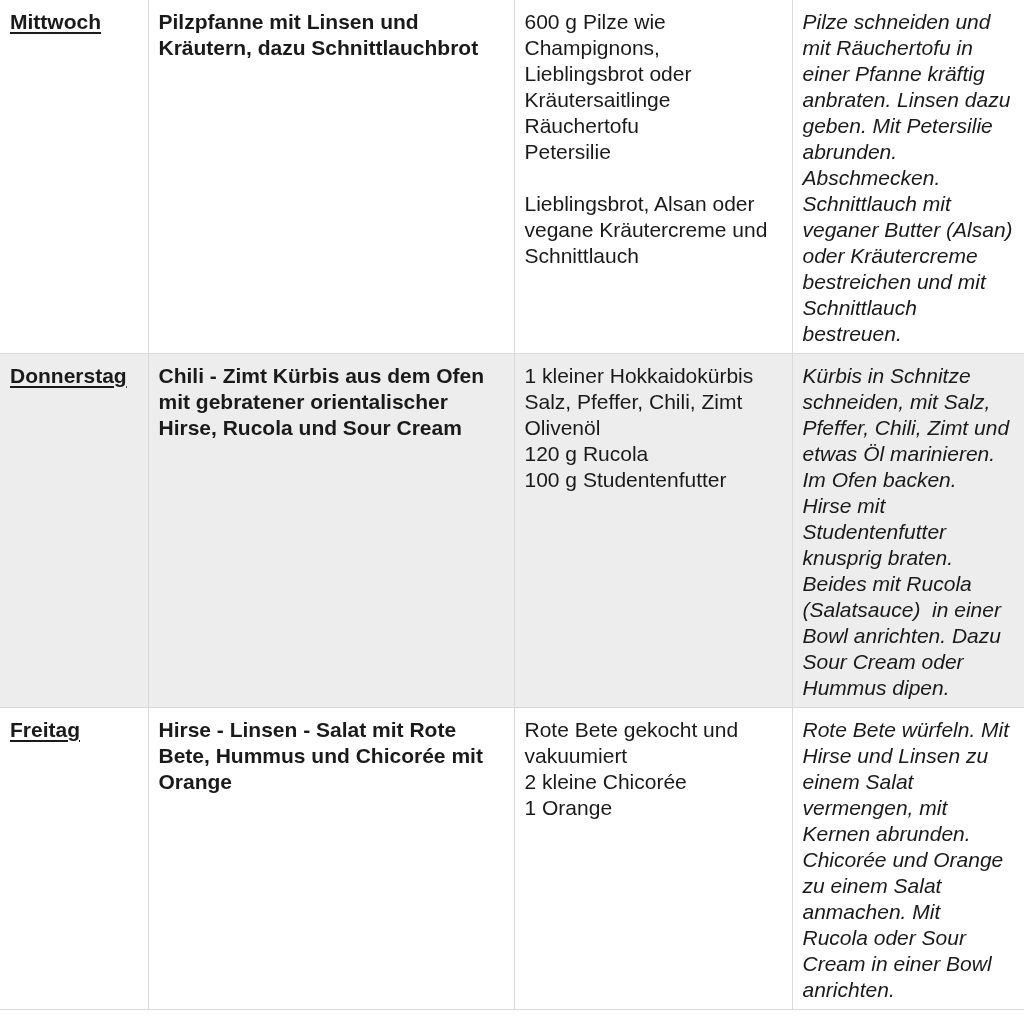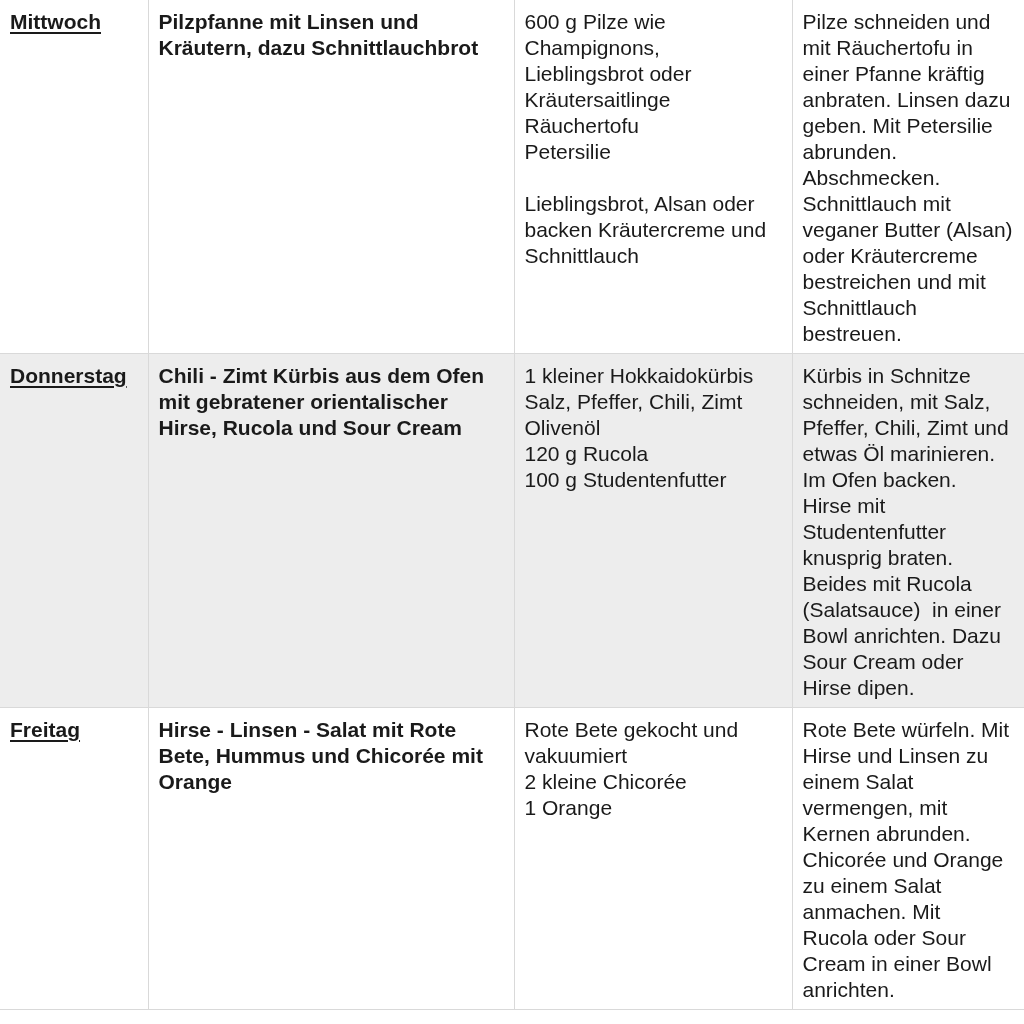--- a/index.html
+++ b/index.html
@@ -31,21 +31,21 @@
   td {
     border: 1px solid #d9d9d9;
     vertical-align: top;
     padding: 9px 10px 6px 10px;
     font-size: 21px;
     line-height: 26px;
     overflow: hidden;
   }
   tr:first-child td { border-top: none; }
   td:first-child    { border-left: none; }
-  td:last-child     { border-right: none; }
+  td:last-child     { border-right: none; font-style: italic; }
   tr.alt td { background: #ededed; }
   tr.r0 { height: 349px; }
   tr.r1 { height: 350px; margin-left: 21px; }
   tr.r2 { height: 294px; }
   .day {
     font-weight: bold;
     text-decoration: underline;
     text-decoration-thickness: 2px;
     text-underline-offset: 3px;
   }
@@ -76,21 +76,21 @@
     </td>
     <td>
             <div class="line">600 g Pilze wie</div>
             <div class="line">Champignons,</div>
             <div class="line">Lieblingsbrot oder</div>
             <div class="line">Kräutersaitlinge</div>
             <div class="line">Räuchertofu</div>
             <div class="line">Petersilie</div>
             <div class="line"></div>
             <div class="line">Lieblingsbrot, Alsan oder</div>
-            <div class="line">backen Kräutercreme und</div>
+            <div class="line">vegane Kräutercreme und</div>
             <div class="line">Schnittlauch</div>
           </td>
     <td>
             <div class="line">Pilze schneiden und</div>
             <div class="line">mit Räuchertofu in</div>
             <div class="line">einer Pfanne kräftig</div>
             <div class="line">anbraten. Linsen dazu</div>
             <div class="line">geben. Mit Petersilie</div>
             <div class="line">abrunden.</div>
             <div class="line">Abschmecken.</div>
@@ -122,21 +122,21 @@
             <div class="line">Pfeffer, Chili, Zimt und</div>
             <div class="line">etwas Öl marinieren.</div>
             <div class="line">Im Ofen backen.</div>
             <div class="line">Hirse mit</div>
             <div class="line">Studentenfutter</div>
             <div class="line">knusprig braten.</div>
             <div class="line">Beides mit Rucola</div>
             <div class="line">(Salatsauce)  in einer</div>
             <div class="line">Bowl anrichten. Dazu</div>
             <div class="line">Sour Cream oder</div>
-            <div class="line">Hirse dipen.</div>
+            <div class="line">Hummus dipen.</div>
           </td>
   </tr>
         <tr class="r2">
     <td>
       <span class="day">Freitag</span>
     </td>
     <td>
       <div class="dish">Hirse - Linsen - Salat mit Rote Bete, Hummus und Chicorée mit Orange</div>
     </td>
     <td>

